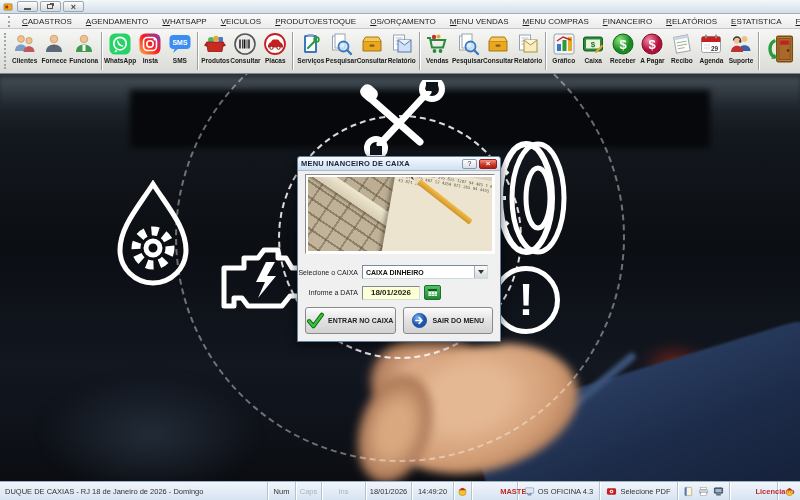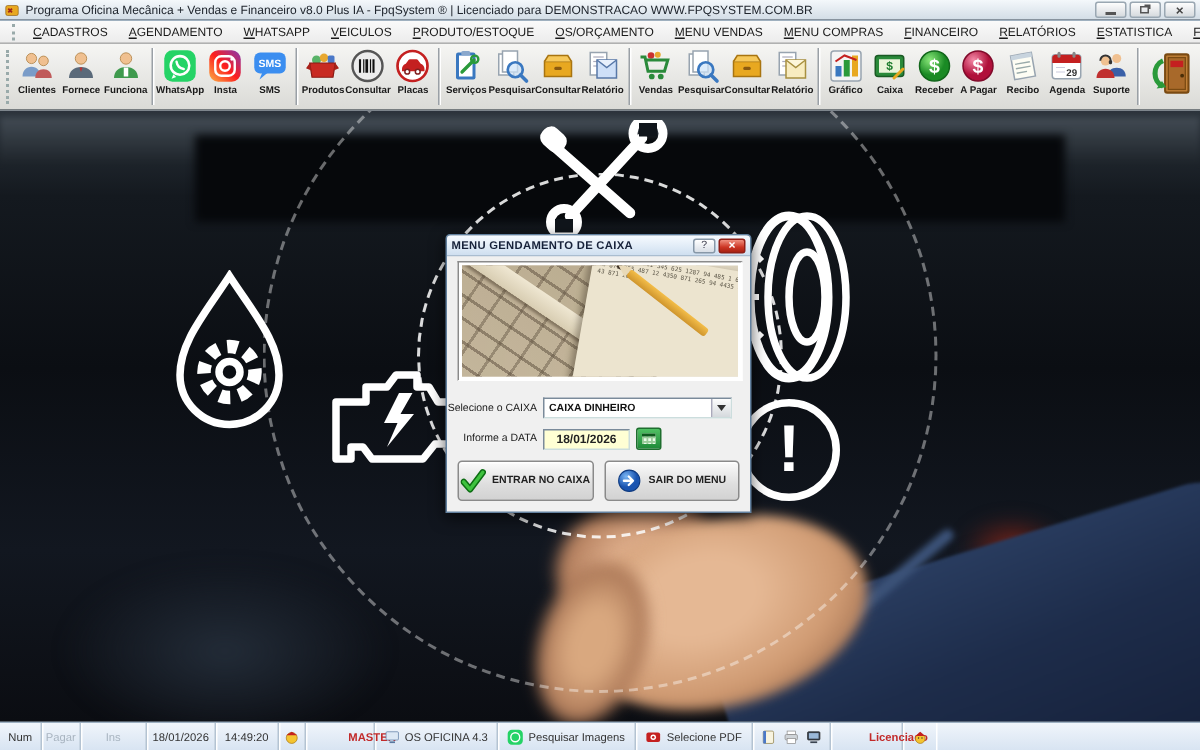--- a/index.html
+++ b/index.html
@@ -129,21 +129,20 @@
   .seg.icons3 { gap:4px; }
 </style>
 </head>
 <body>
 
 <div class="titlebar">
   <svg width="10" height="10" viewBox="0 0 24 24">
     <rect x="2" y="4" width="20" height="16" rx="3" fill="#e8a820" stroke="#8a5a10"></rect>
     <path d="M6 9l6 6M12 9l-6 6" stroke="#a02818" stroke-width="3"></path>
   </svg>
-  <span class="apptitle">Programa Oficina Mecânica + Vendas e Financeiro v8.0 Plus IA - FpqSystem ® | Licenciado para  DEMONSTRACAO WWW.FPQSYSTEM.COM.BR</span>
   <div class="winbtns">
     <div class="winbtn">
         <div class="glyph-min"></div>
       </div>
     <div class="winbtn">
         <div class="glyph-rest"></div>
       </div>
     <div class="winbtn">
         <span class="glyph-close">×</span>
       </div>
@@ -502,21 +501,21 @@
 
   <svg class="deco" style="left:220px; top:172px; width:84px; height:66px;" viewBox="0 0 84 66">
     <path d="M14 22h10V12h14l6-8h14v8h8l6 10h8v-6h10v34H70l-8 10H28l-6-8H14v8H4V22h10z" fill="none" stroke="#fff" stroke-width="5" stroke-linejoin="round"></path>
     <path d="M46 16L36 36h9l-7 16 18-22h-9l8-14z" fill="#fff"></path>
   </svg>
 
   <div class="deco excl">!</div>
 
   <div class="dialog">
     <div class="dlg-title">
-      <span class="ttext">MENU GENDAMENTO DE CAIXA</span>
+      <span class="ttext">MENU INANCEIRO DE CAIXA</span>
       <div class="dlg-help">?</div>
       <div class="dlg-close">×</div>
     </div>
 
     <div class="dlg-photo">
       <div class="photo-in">
         <div class="kb"></div>
         <div class="kbbar"></div>
         <div class="paper">1435 487 265 11  345 625 1287 94  485 1 625 43 871  265 487 12 4350  871 265 94 4435  625 43 871 265</div>
         <div class="pencil"></div>
@@ -560,23 +559,24 @@
           <circle cx="12" cy="12" r="10" fill="url(#bg1)" stroke="#0e3a80"></circle>
           <path d="M7 12h8M11.5 8l4 4-4 4" fill="none" stroke="#fff" stroke-width="2.2" stroke-linecap="round" stroke-linejoin="round"></path>
         </svg>
         <span>SAIR DO MENU</span>
       </div>
     </div>
   </div>
 </div>
 
 <div class="statusbar">
+  <div class="seg loc">DUQUE DE CAXIAS - RJ 18 de Janeiro de 2026 - Domingo</div>
   <div class="seg" style="width:28px">Num</div>
   <div class="seg" style="width:26px">
-      <span class="dim">Pagar</span>
+      <span class="dim">Caps</span>
     </div>
   <div class="seg" style="width:44px">
       <span class="dim">Ins</span>
     </div>
   <div class="seg" style="width:46px">18/01/2026</div>
   <div class="seg" style="width:42px">14:49:20</div>
   <div class="seg" style="width:18px">
     <svg viewBox="0 0 24 24">
       <circle cx="12" cy="13" r="8" fill="#f4c430" stroke="#a87410"></circle>
         <path d="M4 9l8-5 8 5z" fill="#c42020"></path>
@@ -584,27 +584,20 @@
   </div>
   <div class="seg" style="width:46px">
       <span class="red">MASTER</span>
     </div>
   <div class="seg" style="width:82px">
     <svg viewBox="0 0 24 24">
       <rect x="3" y="4" width="18" height="12" rx="1.5" fill="#dce8f4" stroke="#5878a0"></rect>
         <rect x="8" y="18" width="8" height="2.5" fill="#5878a0"></rect>
     </svg>
     <span>OS OFICINA 4.3</span>
-  </div>
-  <div class="seg" style="width:92px">
-    <svg viewBox="0 0 24 24">
-      <rect x="1" y="1" width="22" height="22" rx="6" fill="#25d366"></rect>
-        <circle cx="12" cy="12" r="6.5" fill="none" stroke="#fff" stroke-width="2"></circle>
-    </svg>
-    <span>Pesquisar Imagens</span>
   </div>
   <div class="seg" style="width:78px">
     <svg viewBox="0 0 24 24">
       <rect x="2" y="5" width="20" height="14" rx="3" fill="#c42020"></rect>
         <circle cx="12" cy="12" r="4" fill="#fff"></circle>
         <circle cx="12" cy="12" r="1.8" fill="#c42020"></circle>
     </svg>
     <span>Selecione PDF</span>
   </div>
   <div class="seg icons3" style="width:52px">

